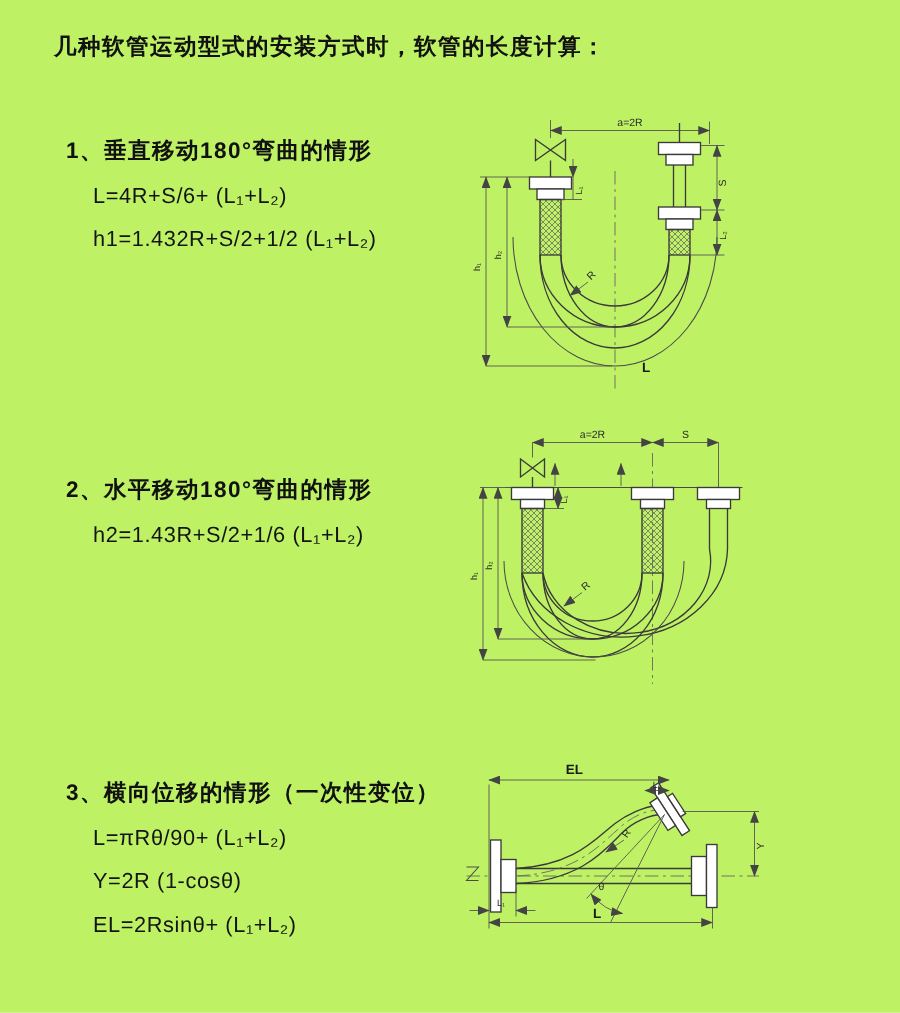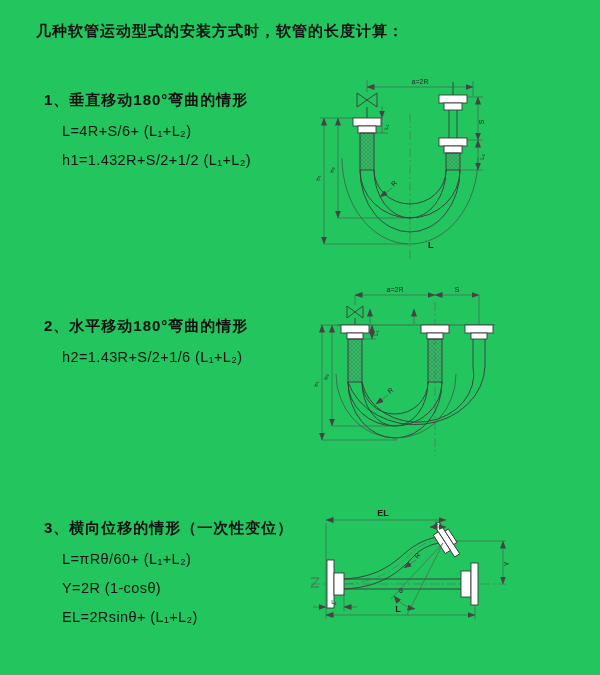--- a/index.html
+++ b/index.html
@@ -1,21 +1,21 @@
 <!DOCTYPE html>
 <html><head>
 <meta charset="utf-8">
 <style>
   html,body{margin:0;padding:0;}
   body{
     width:600px;height:675px;background:#ffffff;position:relative;
     font-family:"Liberation Sans","DejaVu Sans",sans-serif;color:#1a1a1a;
     overflow:hidden;
   }
-  .page{position:absolute;inset:0;background:#22c55e;padding-left:24px;}
+  .page{position:absolute;inset:0;background:#bef264;padding-left:24px;}
   .title{
     position:absolute;left:36px;top:22px;
     font-size:15px;font-weight:bold;letter-spacing:1px;color:#111;
   }
   .section{position:absolute;left:44px;}
   .sec1{top:91px;}
   .sec2{top:317px;}
   .sec3{top:519px;}
   .sec-heading{
     font-size:15px;font-weight:bold;letter-spacing:1px;color:#111;margin:0 0 13px 0;
@@ -52,21 +52,21 @@
     <div class="formula">h1=1.432R+S/2+1/2 (L₁+L₂)</div>
   </div>
 
   <div class="section sec2">
     <div class="sec-heading">2、水平移动180°弯曲的情形</div>
     <div class="formula">h2=1.43R+S/2+1/6 (L₁+L₂)</div>
   </div>
 
   <div class="section sec3">
     <div class="sec-heading">3、横向位移的情形（一次性变位）</div>
-    <div class="formula">L=πRθ/60+ (L₁+L₂)</div>
+    <div class="formula">L=πRθ/90+ (L₁+L₂)</div>
     <div class="formula">Y=2R (1-cosθ)</div>
     <div class="formula">EL=2Rsinθ+ (L₁+L₂)</div>
   </div>
 
   <svg class="diagram d1" width="230" height="200" viewBox="0 0 230 200">
     <defs>
       <marker id="ah1" markerWidth="8" markerHeight="6" refX="7.5" refY="3" orient="auto-start-reverse" markerUnits="userSpaceOnUse">
         <path d="M0,0 L8,3 L0,6 Z" fill="#444"></path>
       </marker>
       <pattern id="hz1" width="4" height="4" patternUnits="userSpaceOnUse">

